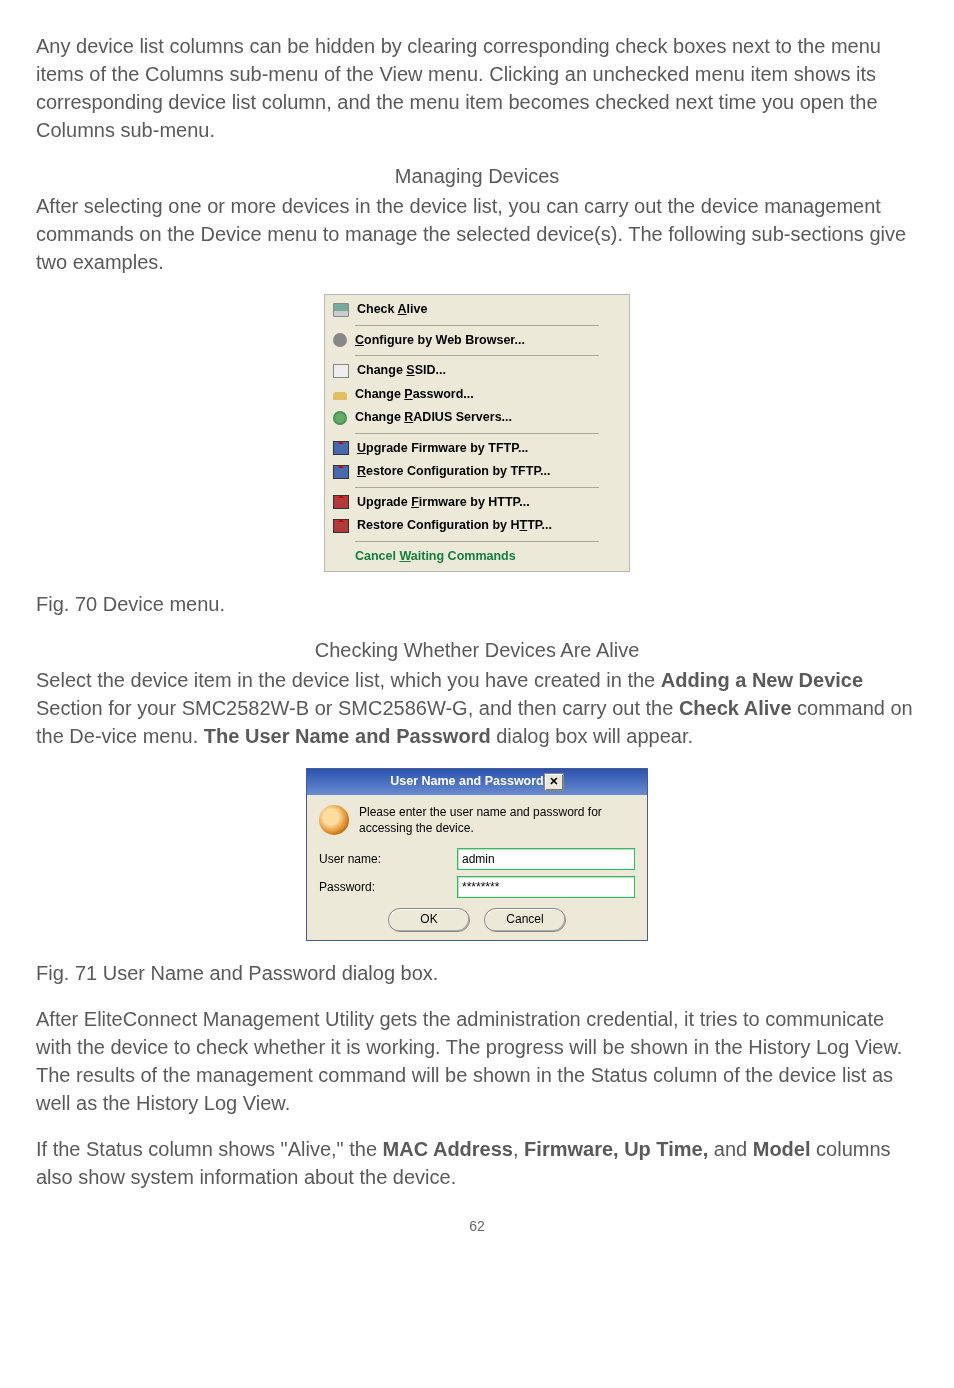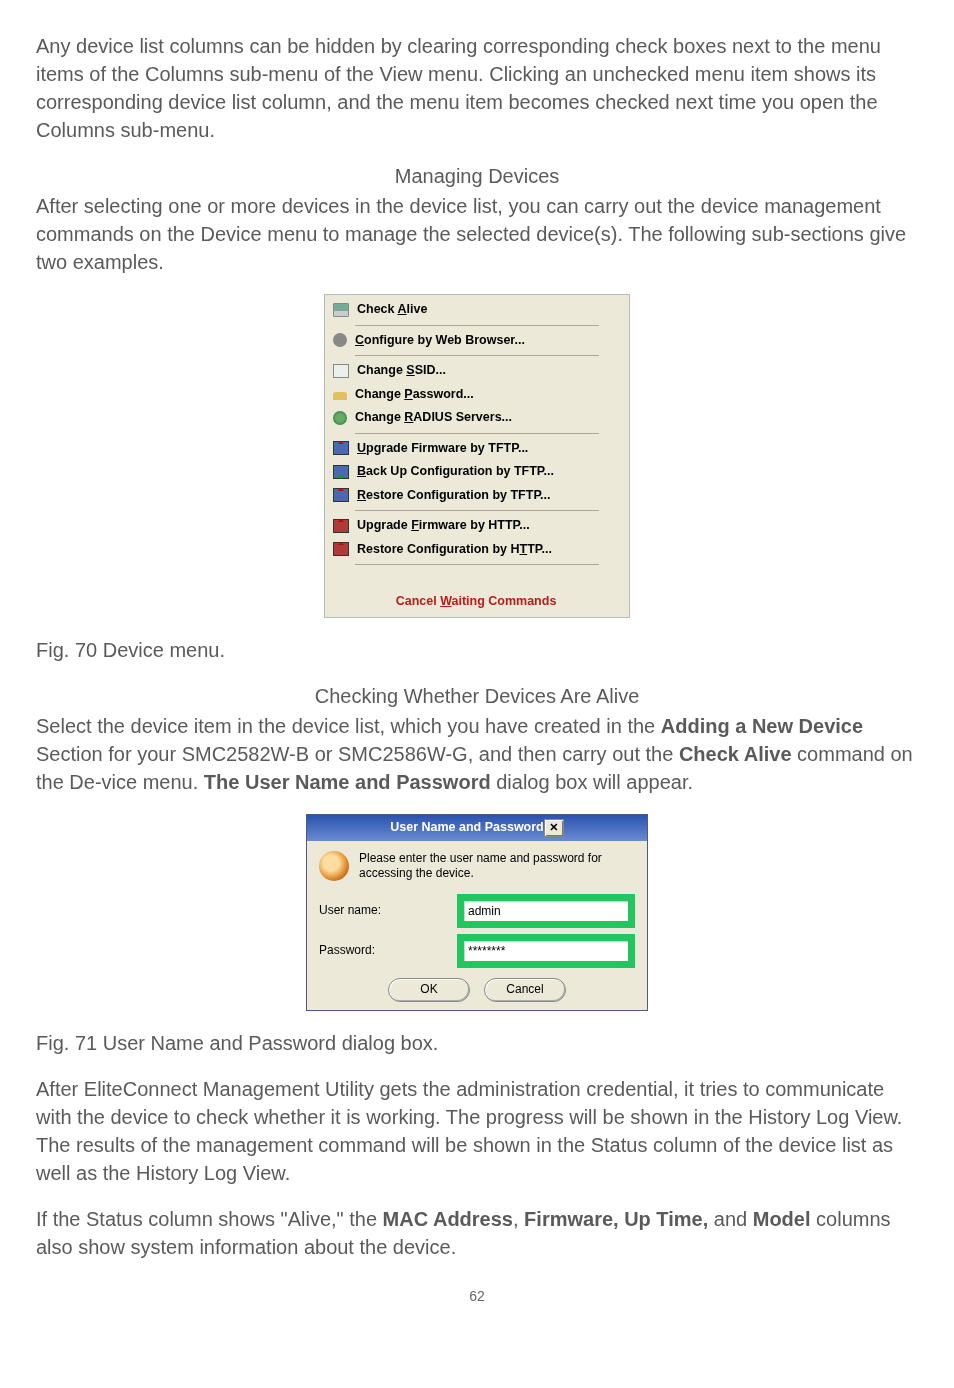--- a/index.html
+++ b/index.html
@@ -30,21 +30,21 @@
       color: #000;
       padding: 3px 2px;
     }
     .dm-sep { height: 0; border-top: 1px solid #aca899; margin: 3px 28px 3px 28px; }
     .dm-item {
       display: flex;
       align-items: center;
       padding: 3px 8px 3px 6px;
       gap: 8px;
     }
-    .dm-item.disabled { color: #b91c1c; flex-direction: column; }
+    .dm-item.disabled { color: #15803d; }
     .dm-icon {
       width: 18px; height: 16px; display: inline-block; flex-shrink: 0;
     }
     .dm-text u { text-decoration: underline; }
     .ic-monitor { background: linear-gradient(#7a9 0 60%, #ccc 0); border: 1px solid #888; width: 14px; height: 12px; border-radius: 1px; }
     .ic-gear { width:14px;height:14px;border-radius:50%;background:#888;position:relative;}
     .ic-key { background: #e0c060; width:14px;height:8px;border-radius:3px 3px 0 0;margin-top:4px;}
     .ic-globe { width:14px;height:14px;border-radius:50%;background:radial-gradient(#6a6 40%,#163);}
     .ic-blue { width:14px;height:12px;background:#4a6ab0;border:1px solid #333;position:relative;}
     .ic-blue.up::after{content:"";position:absolute;left:4px;top:-4px;border:3px solid transparent;border-bottom-color:#c00;}
@@ -84,21 +84,21 @@
     .dlg-msg { display: flex; gap: 10px; margin-bottom: 12px; align-items: flex-start; }
     .dlg-icon {
       width: 30px; height: 30px; flex-shrink:0;
       background: radial-gradient(circle at 40% 40%, #ffdda0 30%, #e09030 60%, #a04000 90%);
       border-radius: 50%;
     }
     .dlg-msg-text { font-size: 12px; line-height: 1.3; }
     .dlg-row { display: flex; align-items: center; margin: 6px 0; gap: 48px; }
     .dlg-label { width: 90px; }
     .dlg-input {
-      flex: 1; height: 18px; border: 7px solid #22c55e; padding: 1px 4px;
+      flex: 1; height: 18px; border: 1px solid #22c55e; padding: 1px 4px;
       font-family: Tahoma, Arial, sans-serif; font-size: 12px; background: #fff;
       box-shadow: inset 1px 1px 1px #ccc;
     }
     .dlg-buttons { display: flex; justify-content: center; gap: 14px; margin-top: 10px; }
     .dlg-btn {
       width: 80px; height: 22px; background: #ece9d8;
       border: 1px solid #888; border-radius: 12px;
       box-shadow: inset 1px 1px 0 #fff, inset -1px -1px 0 #aaa;
       font-size: 12px; text-align: center; line-height: 20px;
     }
@@ -135,24 +135,20 @@
     <div class="dm-item">
       <span class="dm-icon ic-globe"></span>
       <span class="dm-text"><span>Change </span><u>R</u><span>ADIUS Servers...</span></span>
     </div>
     <div class="dm-sep"></div>
     <div class="dm-item">
       <span class="dm-icon ic-blue up"></span>
       <span class="dm-text"><u>U</u><span>pgrade Firmware by TFTP...</span></span>
     </div>
     <div class="dm-item">
-      <span class="dm-icon ic-blue dn"></span>
-      <span class="dm-text"><u>B</u><span>ack Up Configuration by TFTP...</span></span>
-    </div>
-    <div class="dm-item">
       <span class="dm-icon ic-blue up"></span>
       <span class="dm-text"><u>R</u><span>estore Configuration by TFTP...</span></span>
     </div>
     <div class="dm-sep"></div>
     <div class="dm-item">
       <span class="dm-icon ic-red up"></span>
       <span class="dm-text"><span>Upgrade </span><u>F</u><span>irmware by HTTP...</span></span>
     </div>
     <div class="dm-item">
       <span class="dm-icon ic-red up"></span>

